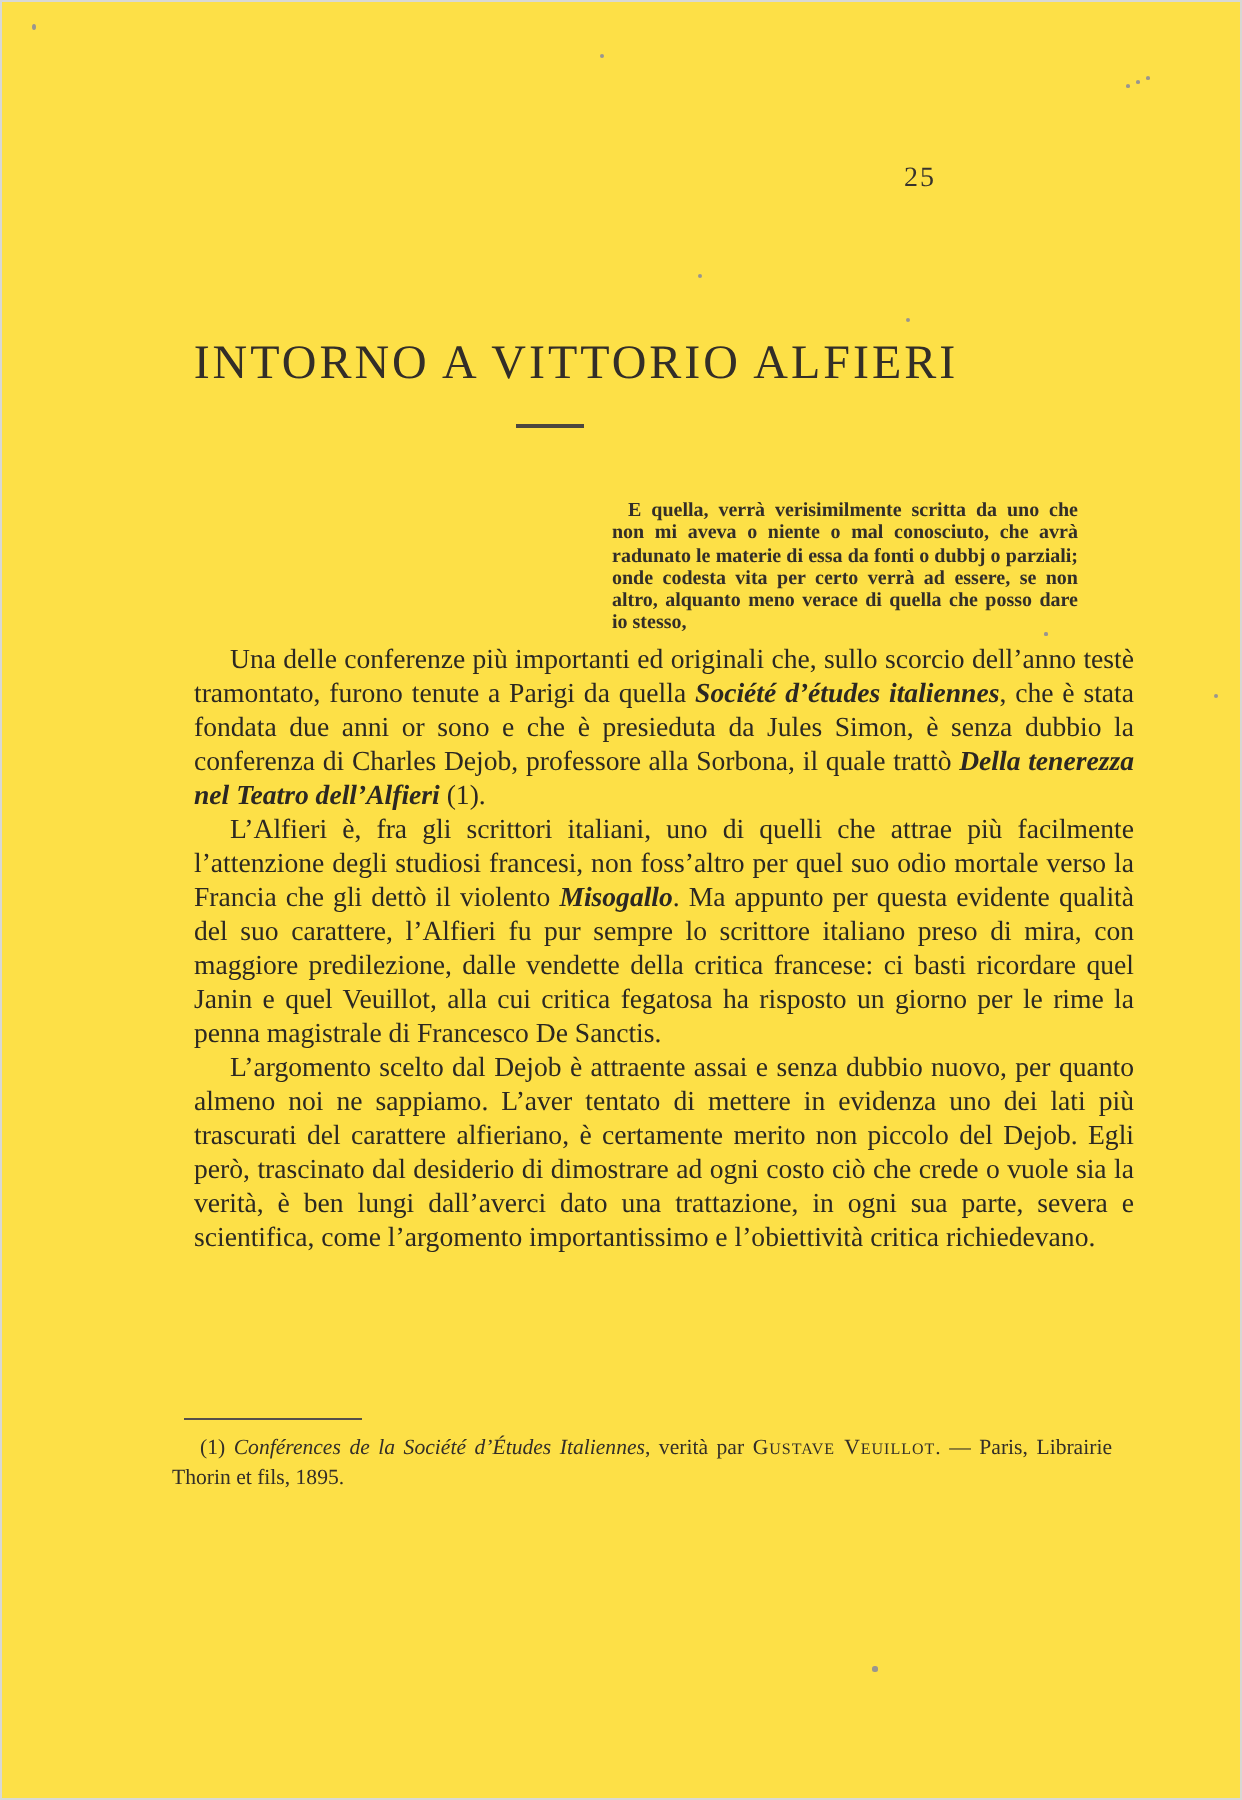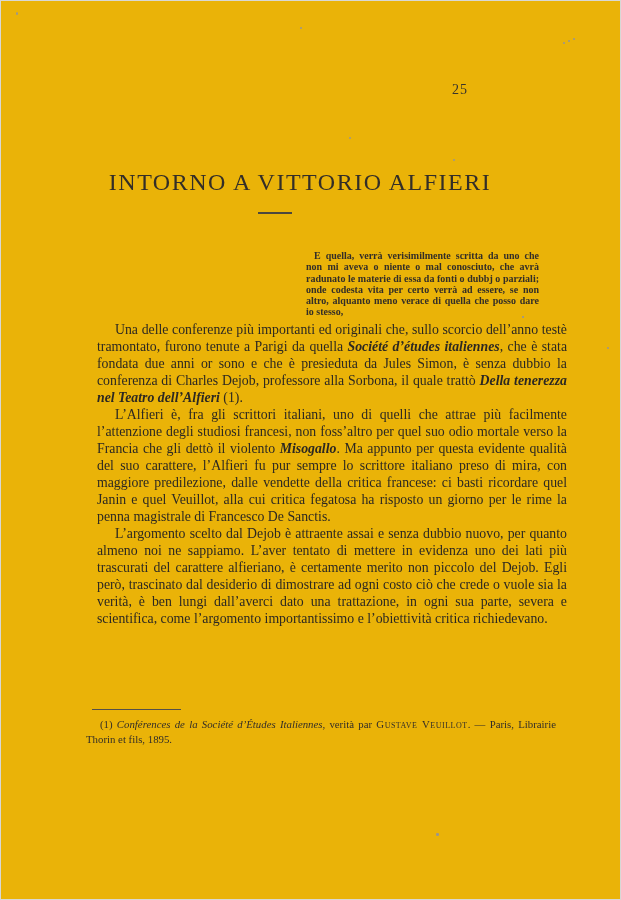--- a/index.html
+++ b/index.html
@@ -2,39 +2,39 @@
 <html><head>
 <meta charset="utf-8">
 <style>
   html, body { margin: 0; padding: 0; background: #ffffff; }
 
   .page {
     position: relative;
     width: 621px;
     height: 900px;
     box-sizing: border-box;
-    background: #eab308;
+    background: #fde047;
     border: 1px solid #d8d8d5;
     font-family: "Liberation Serif", serif;
     color: #2c2822;
     overflow: hidden;
   }
 
   .page-number {
     position: absolute;
     left: 451px;
     top: 81px;
     font-size: 14px;
     letter-spacing: 1px;
     color: #38332d;
   }
 
   .title {
     position: absolute;
-    left: 12px;
+    left: 0;
     top: 168px;
     width: 574px;
     margin: 0;
     text-align: center;
     font-size: 24px;
     font-weight: normal;
     letter-spacing: 1.5px;
     color: #332e28;
     white-space: nowrap;
   }

